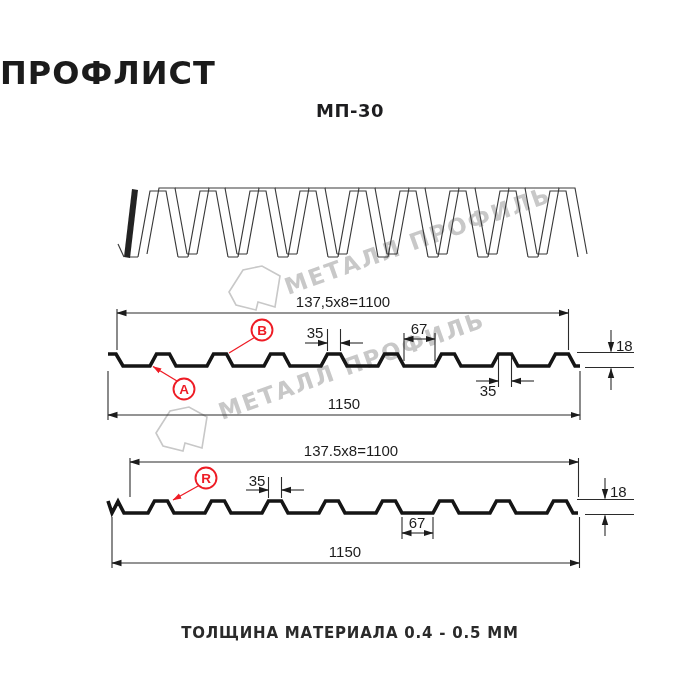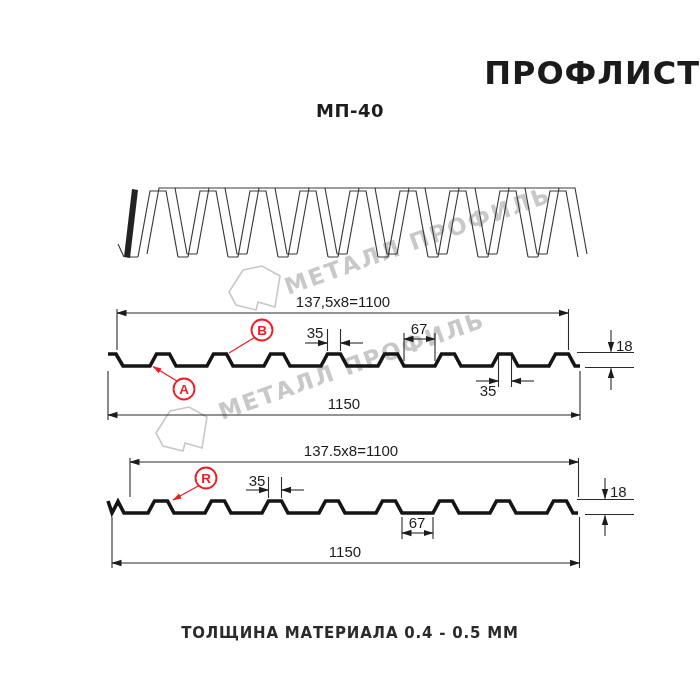--- a/index.html
+++ b/index.html
@@ -1,18 +1,18 @@
 <!DOCTYPE html>
 <html><head>
 <meta charset="utf-8">
 <style>
   html,body{margin:0;padding:0;background:#fff;}
   .page{position:relative;width:700px;height:700px;background:#ffffff;overflow:hidden;
         font-family:"Liberation Sans",sans-serif;}
-  .title{position:absolute;top:54px;left:0;width:700px;text-align:right;
+  .title{position:absolute;top:54px;left:0;width:700px;text-align:left;
          font-family:"DejaVu Sans",sans-serif;font-weight:bold;font-size:32px;
          letter-spacing:1px;color:#1b1b1b;}
   .subtitle{position:absolute;top:100px;left:0;width:700px;text-align:center;
          font-family:"DejaVu Sans",sans-serif;font-weight:bold;font-size:18px;
          letter-spacing:.5px;color:#1d1d1f;}
   .footer-note{position:absolute;top:624px;left:0;width:700px;text-align:center;
          font-family:"DejaVu Sans",sans-serif;font-weight:bold;font-size:15px;
          letter-spacing:.8px;color:#2a2a2a;}
   svg.drawing{position:absolute;top:0;left:0;}
   .thin{stroke:#2b2b2b;stroke-width:1.1;fill:none;}
@@ -25,21 +25,21 @@
   .wm{fill:#c8c8c8;font-family:"DejaVu Sans",sans-serif;font-weight:bold;
       font-size:23px;letter-spacing:2px;}
   .wmlogo{stroke:#c8c8c8;stroke-width:1.6;fill:none;stroke-linejoin:miter;}
 </style>
 </head>
 <body>
 
 <div class="page">
 
   <div class="title">ПРОФЛИСТ</div>
-  <div class="subtitle">МП-40</div>
+  <div class="subtitle">МП-30</div>
 
   <svg class="drawing" width="700" height="700" viewBox="0 0 700 700">
     <defs>
       <marker id="mA" viewBox="0 0 10 8" refX="9.5" refY="4" markerWidth="10" markerHeight="8" orient="auto-start-reverse" markerUnits="userSpaceOnUse">
         <path d="M0,0.8 L10,4 L0,7.2 Z" fill="#1c1c1c"></path>
       </marker>
       <marker id="mR" viewBox="0 0 10 8" refX="9.5" refY="4" markerWidth="9" markerHeight="7" orient="auto-start-reverse" markerUnits="userSpaceOnUse">
         <path d="M0,0.8 L10,4 L0,7.2 Z" fill="#ee1c25"></path>
       </marker>
     </defs>

